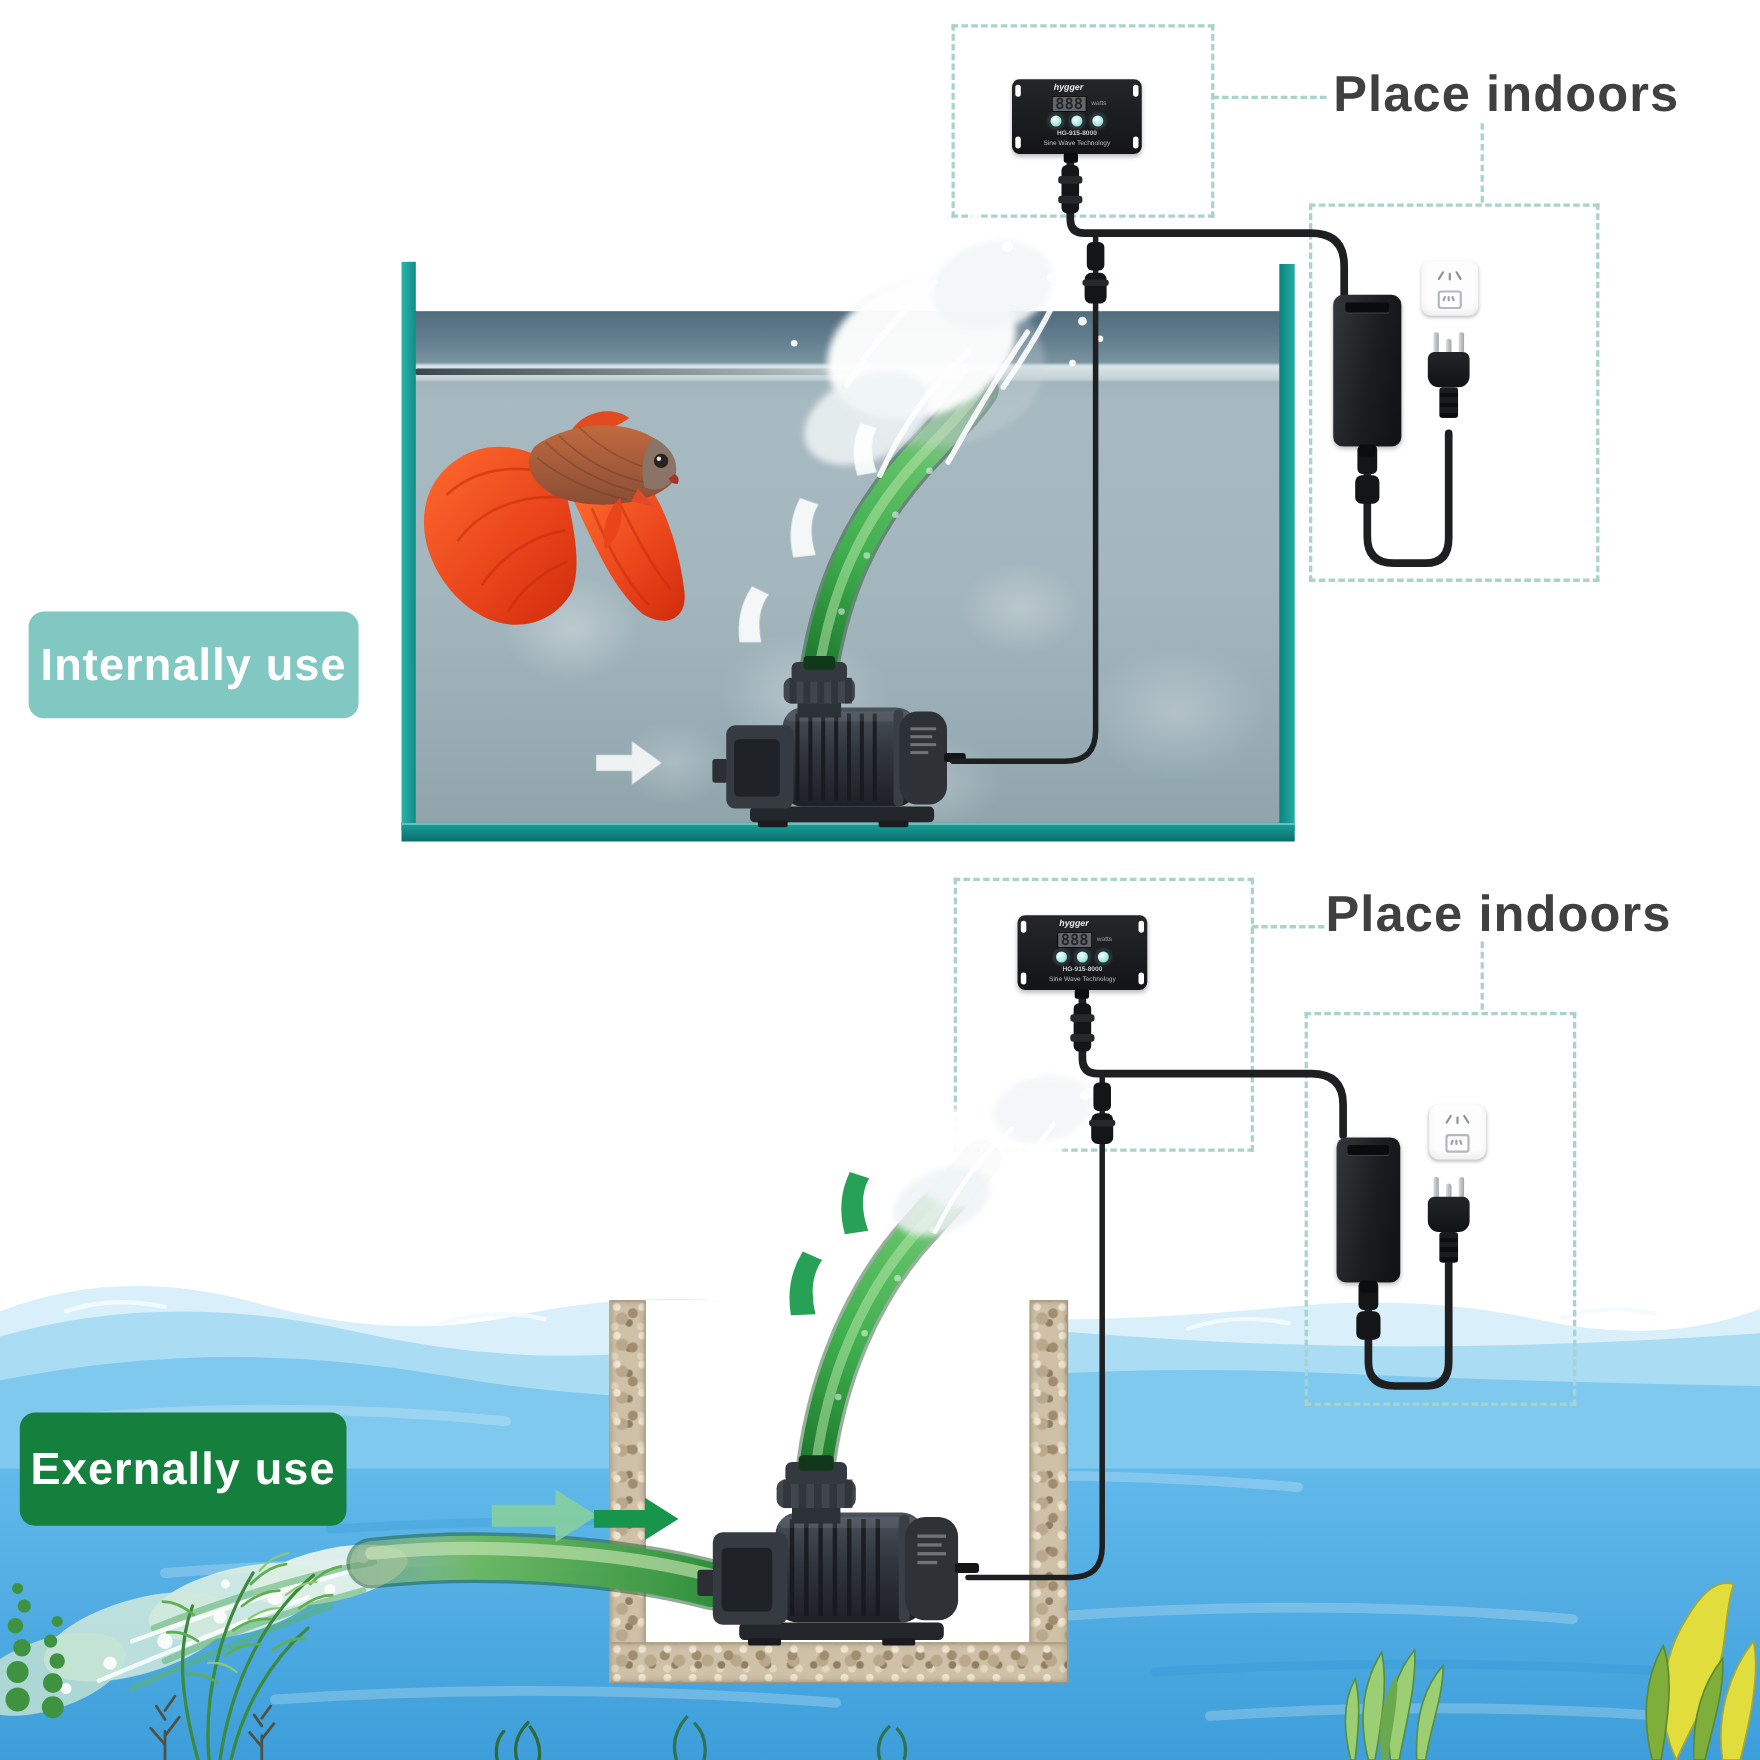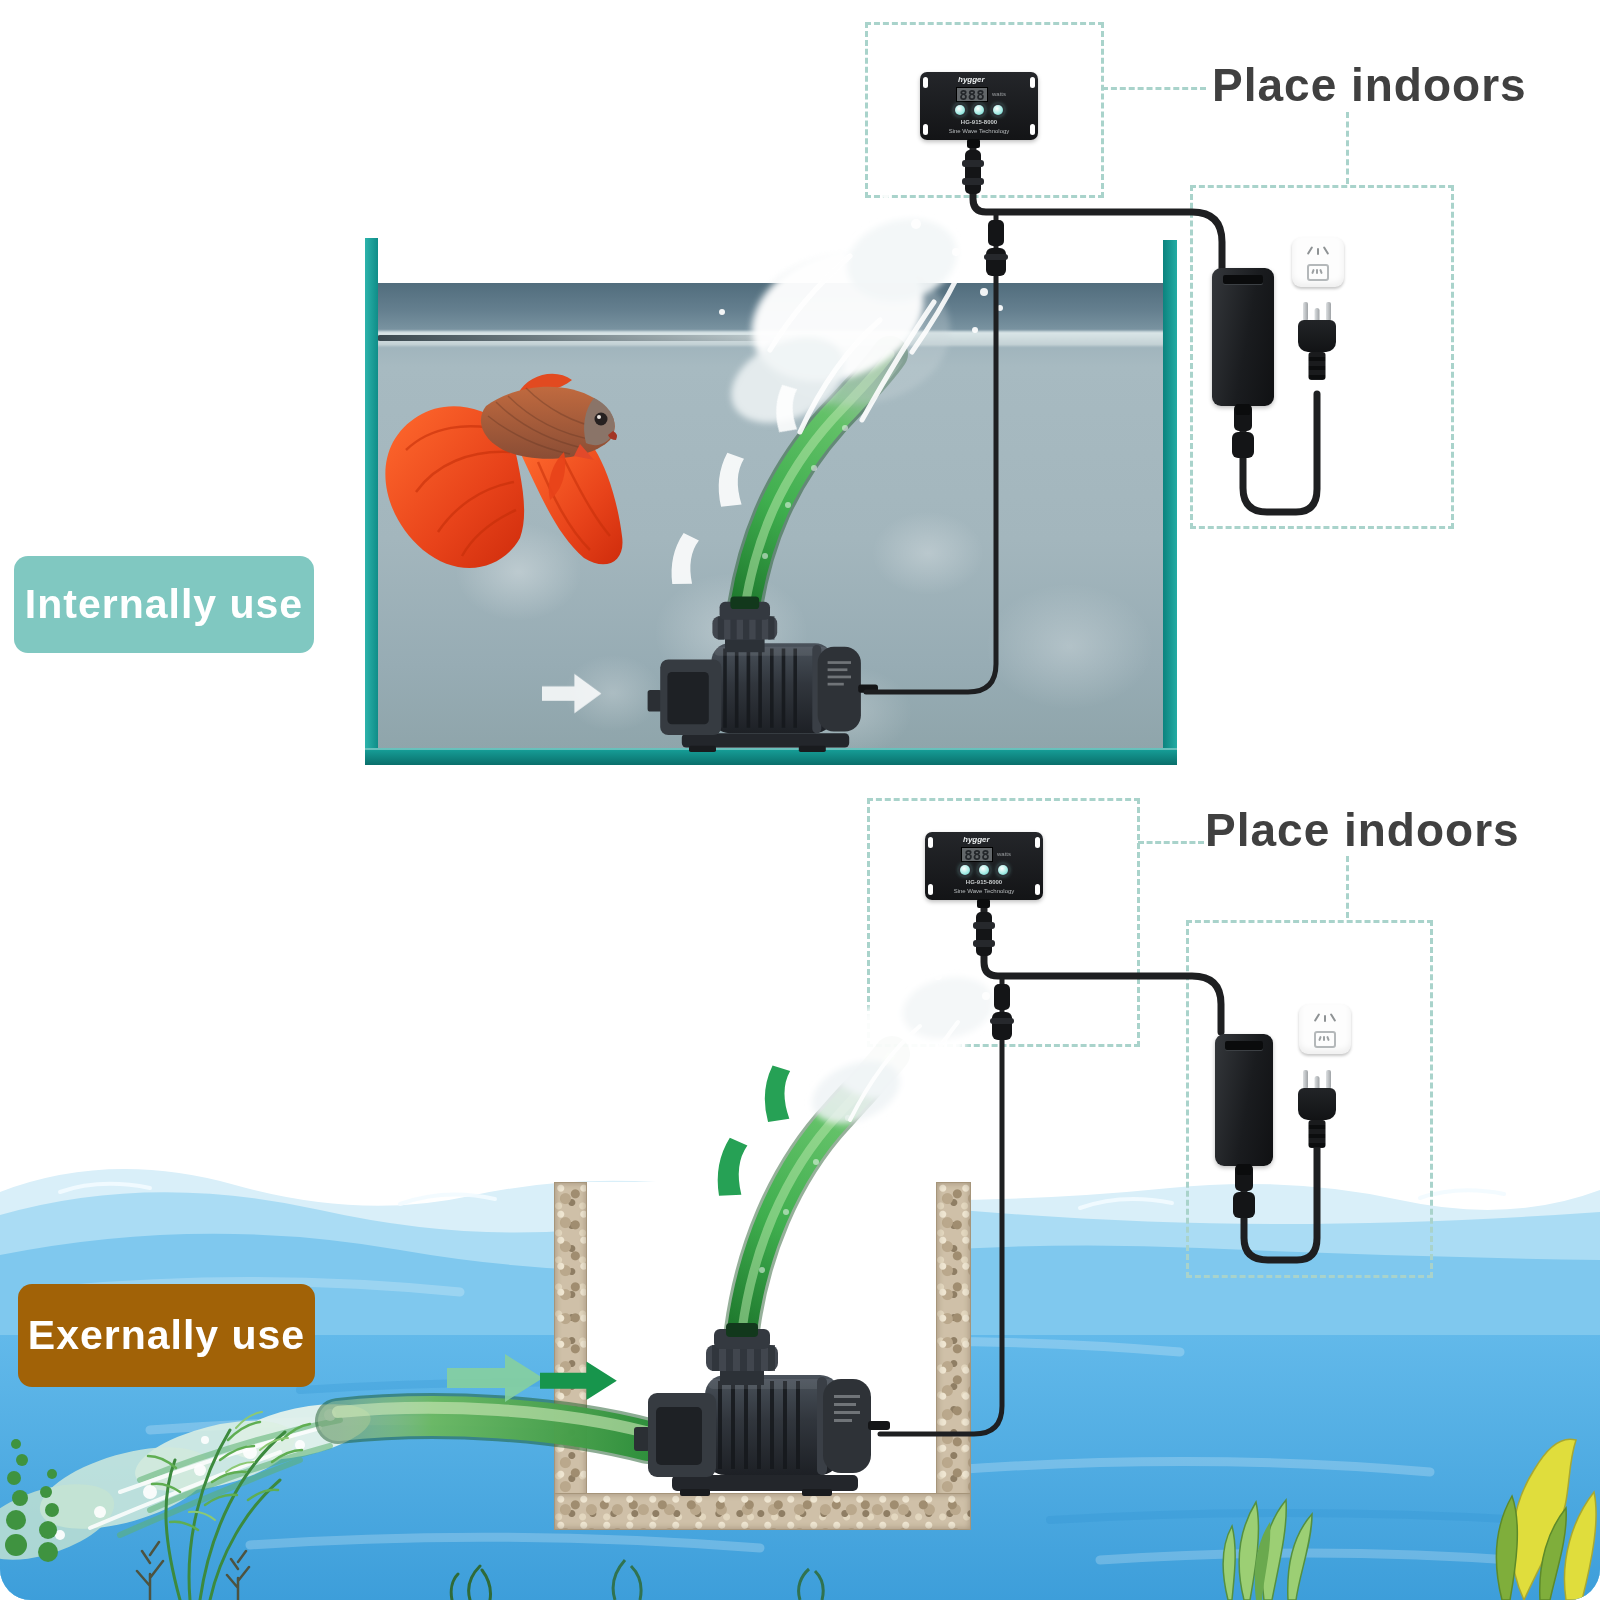--- a/index.html
+++ b/index.html
@@ -1,34 +1,34 @@
 <!DOCTYPE html>
 <html><head>
 <meta charset="utf-8">
 <style>
   html,body{margin:0;padding:0;background:#fff;}
   .canvas{position:relative;width:1600px;height:1600px;overflow:hidden;background:#fff;
-          font-family:"Liberation Sans", sans-serif;border-radius:31px;}
+          font-family:"Liberation Sans", sans-serif;}
   .abs{position:absolute;}
   svg{display:block;}
 
   
   .dashed-box{position:absolute;border:3px dashed #a9d3cb;z-index:3;}
   .leader-h{position:absolute;border-top:3px dashed #a9d3cb;z-index:3;}
   .leader-v{position:absolute;border-left:3px dashed #a9d3cb;z-index:3;}
 
   
   .place-label{position:absolute;font-size:46px;font-weight:bold;color:#404040;
                letter-spacing:1px;z-index:8;white-space:nowrap;}
 
   
   .badge{position:absolute;border-radius:14px;display:flex;align-items:center;justify-content:center;
          color:#fff;font-weight:bold;font-size:41px;z-index:8;letter-spacing:1px;}
   .badge.internal{background:#80c8c1;}
-  .badge.external{background:#a16207;}
+  .badge.external{background:#15803d;}
 
   
   .controller{position:absolute;width:118px;height:68px;background:linear-gradient(180deg,#24262a,#131416);
               border-radius:7px;z-index:7;box-shadow:0 2px 4px rgba(0,0,0,.25);}
   .controller .slot{position:absolute;width:5px;height:11px;background:#fff;border-radius:3px;}
   .controller .s-tl{left:3px;top:5px;} .controller .s-bl{left:3px;bottom:5px;}
   .controller .s-tr{right:3px;top:5px;} .controller .s-br{right:3px;bottom:5px;}
   .ctrl-logo{position:absolute;left:38px;top:3px;font-size:8px;font-style:italic;color:#eceff0;font-weight:bold;}
   .ctrl-display{position:absolute;left:36px;top:15px;width:30px;height:13px;background:#63676a;
                 border:1px solid #000;display:flex;align-items:center;justify-content:center;
@@ -590,16 +590,16 @@
     <span class="prong p-l"></span>
     <span class="prong p-c"></span>
     <span class="prong p-r"></span>
     <div class="plug-body"></div>
     <div class="plug-neck"></div>
   </div>
 
   <div class="place-label" style="left:1212px;top:58px;">Place indoors</div>
   <div class="place-label" style="left:1205px;top:803px;">Place indoors</div>
 
-  <div class="badge internal" style="left:14px;top:556px;width:300px;height:97px;">Internally use</div>
+  <div class="badge internal" style="left:26px;top:556px;width:300px;height:97px;">Internally use</div>
   <div class="badge external" style="left:18px;top:1284px;width:297px;height:103px;">Exernally use</div>
 
 </div>
 
 </body></html>

